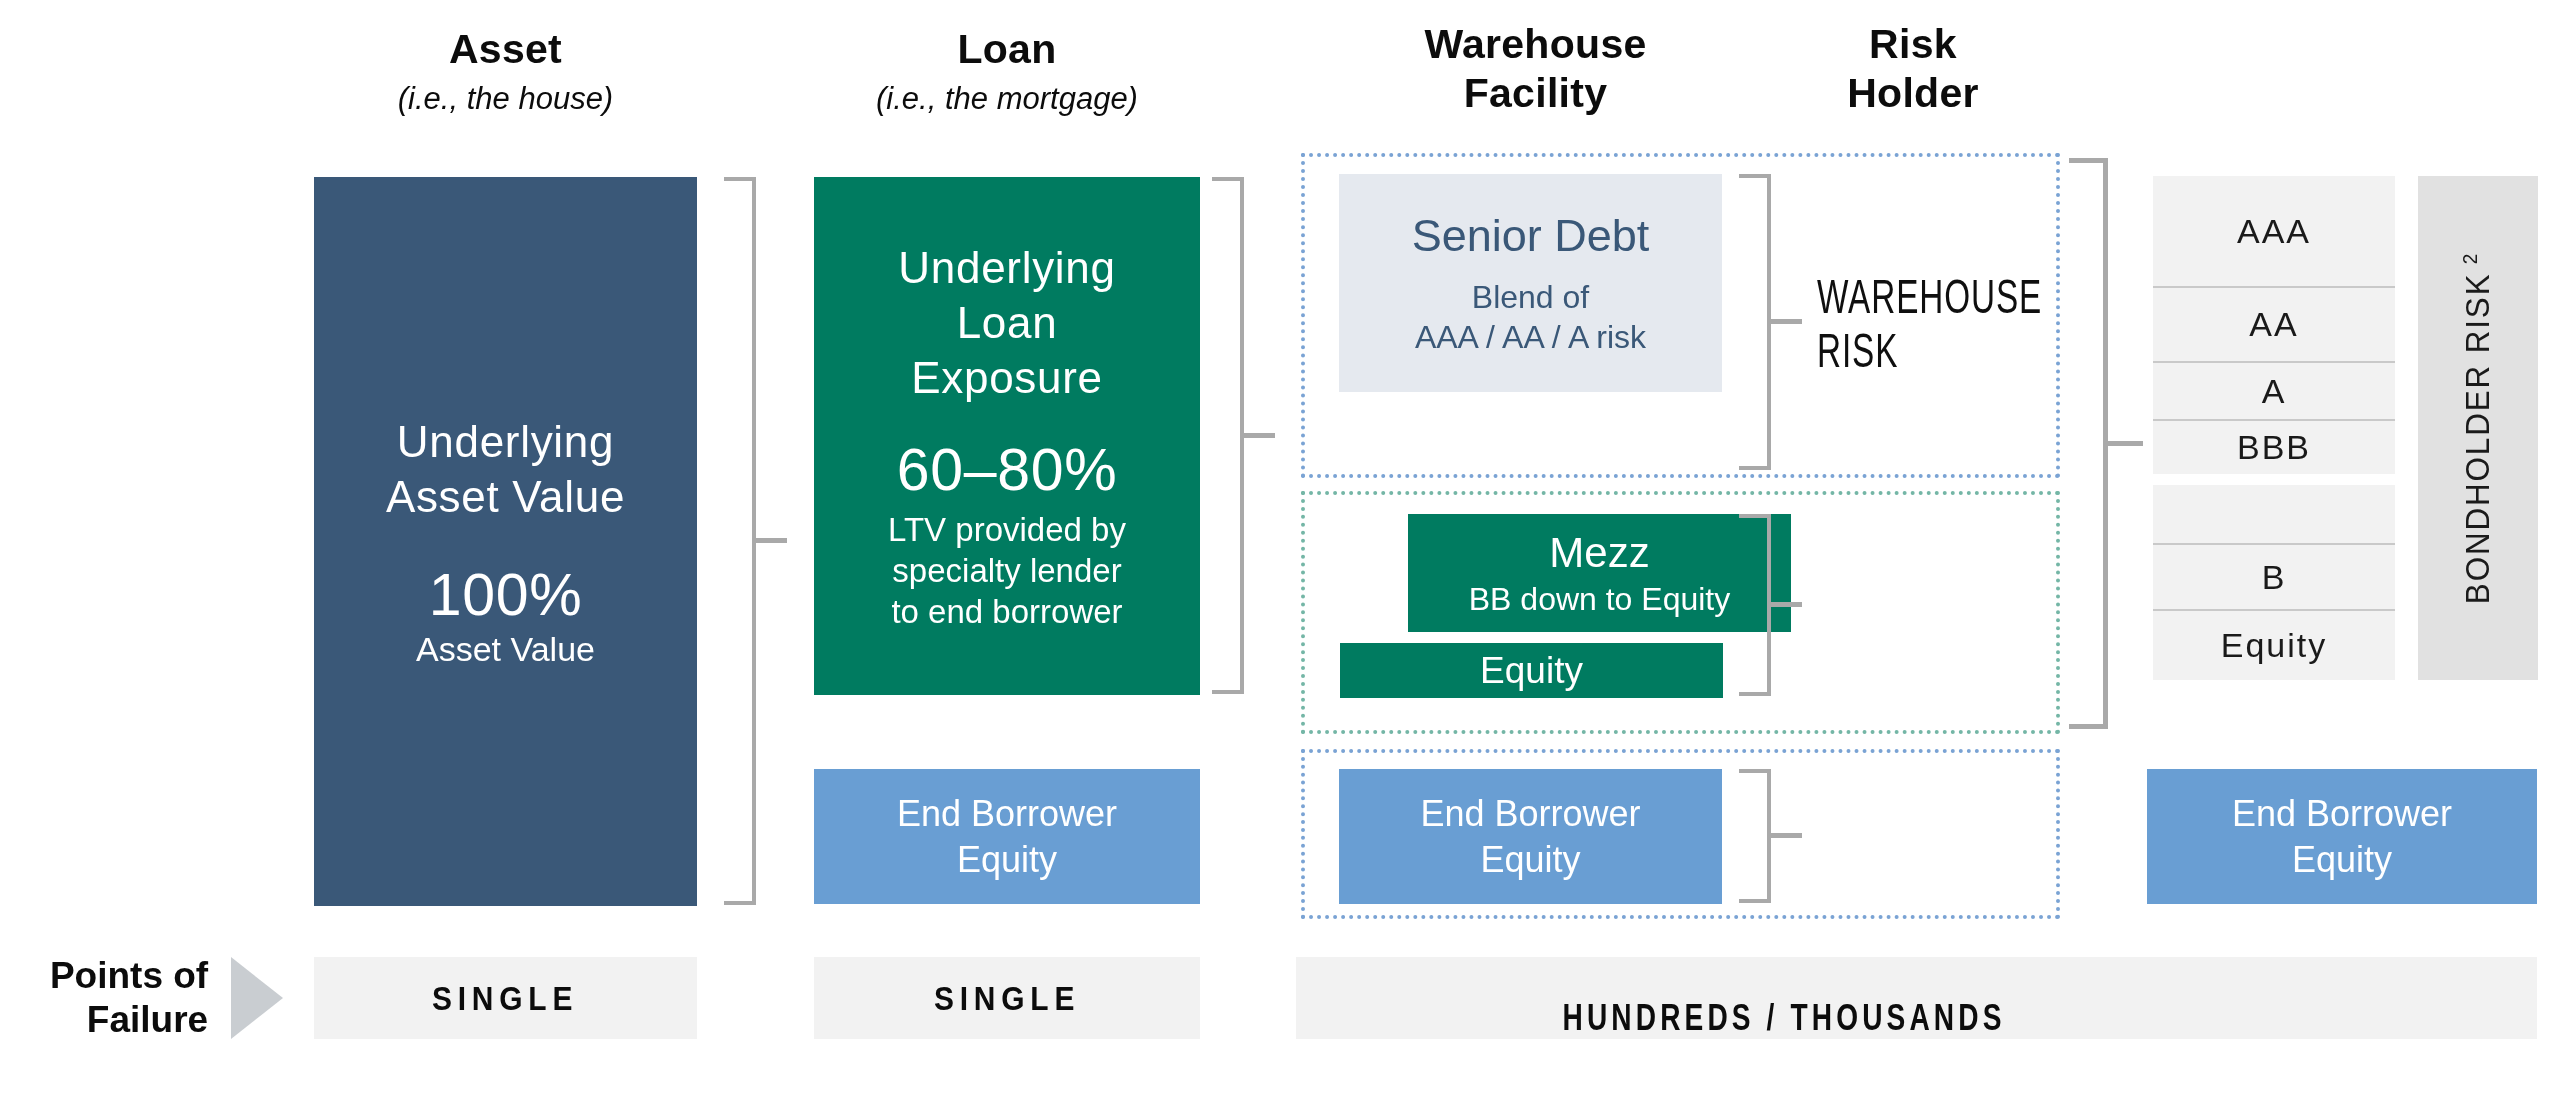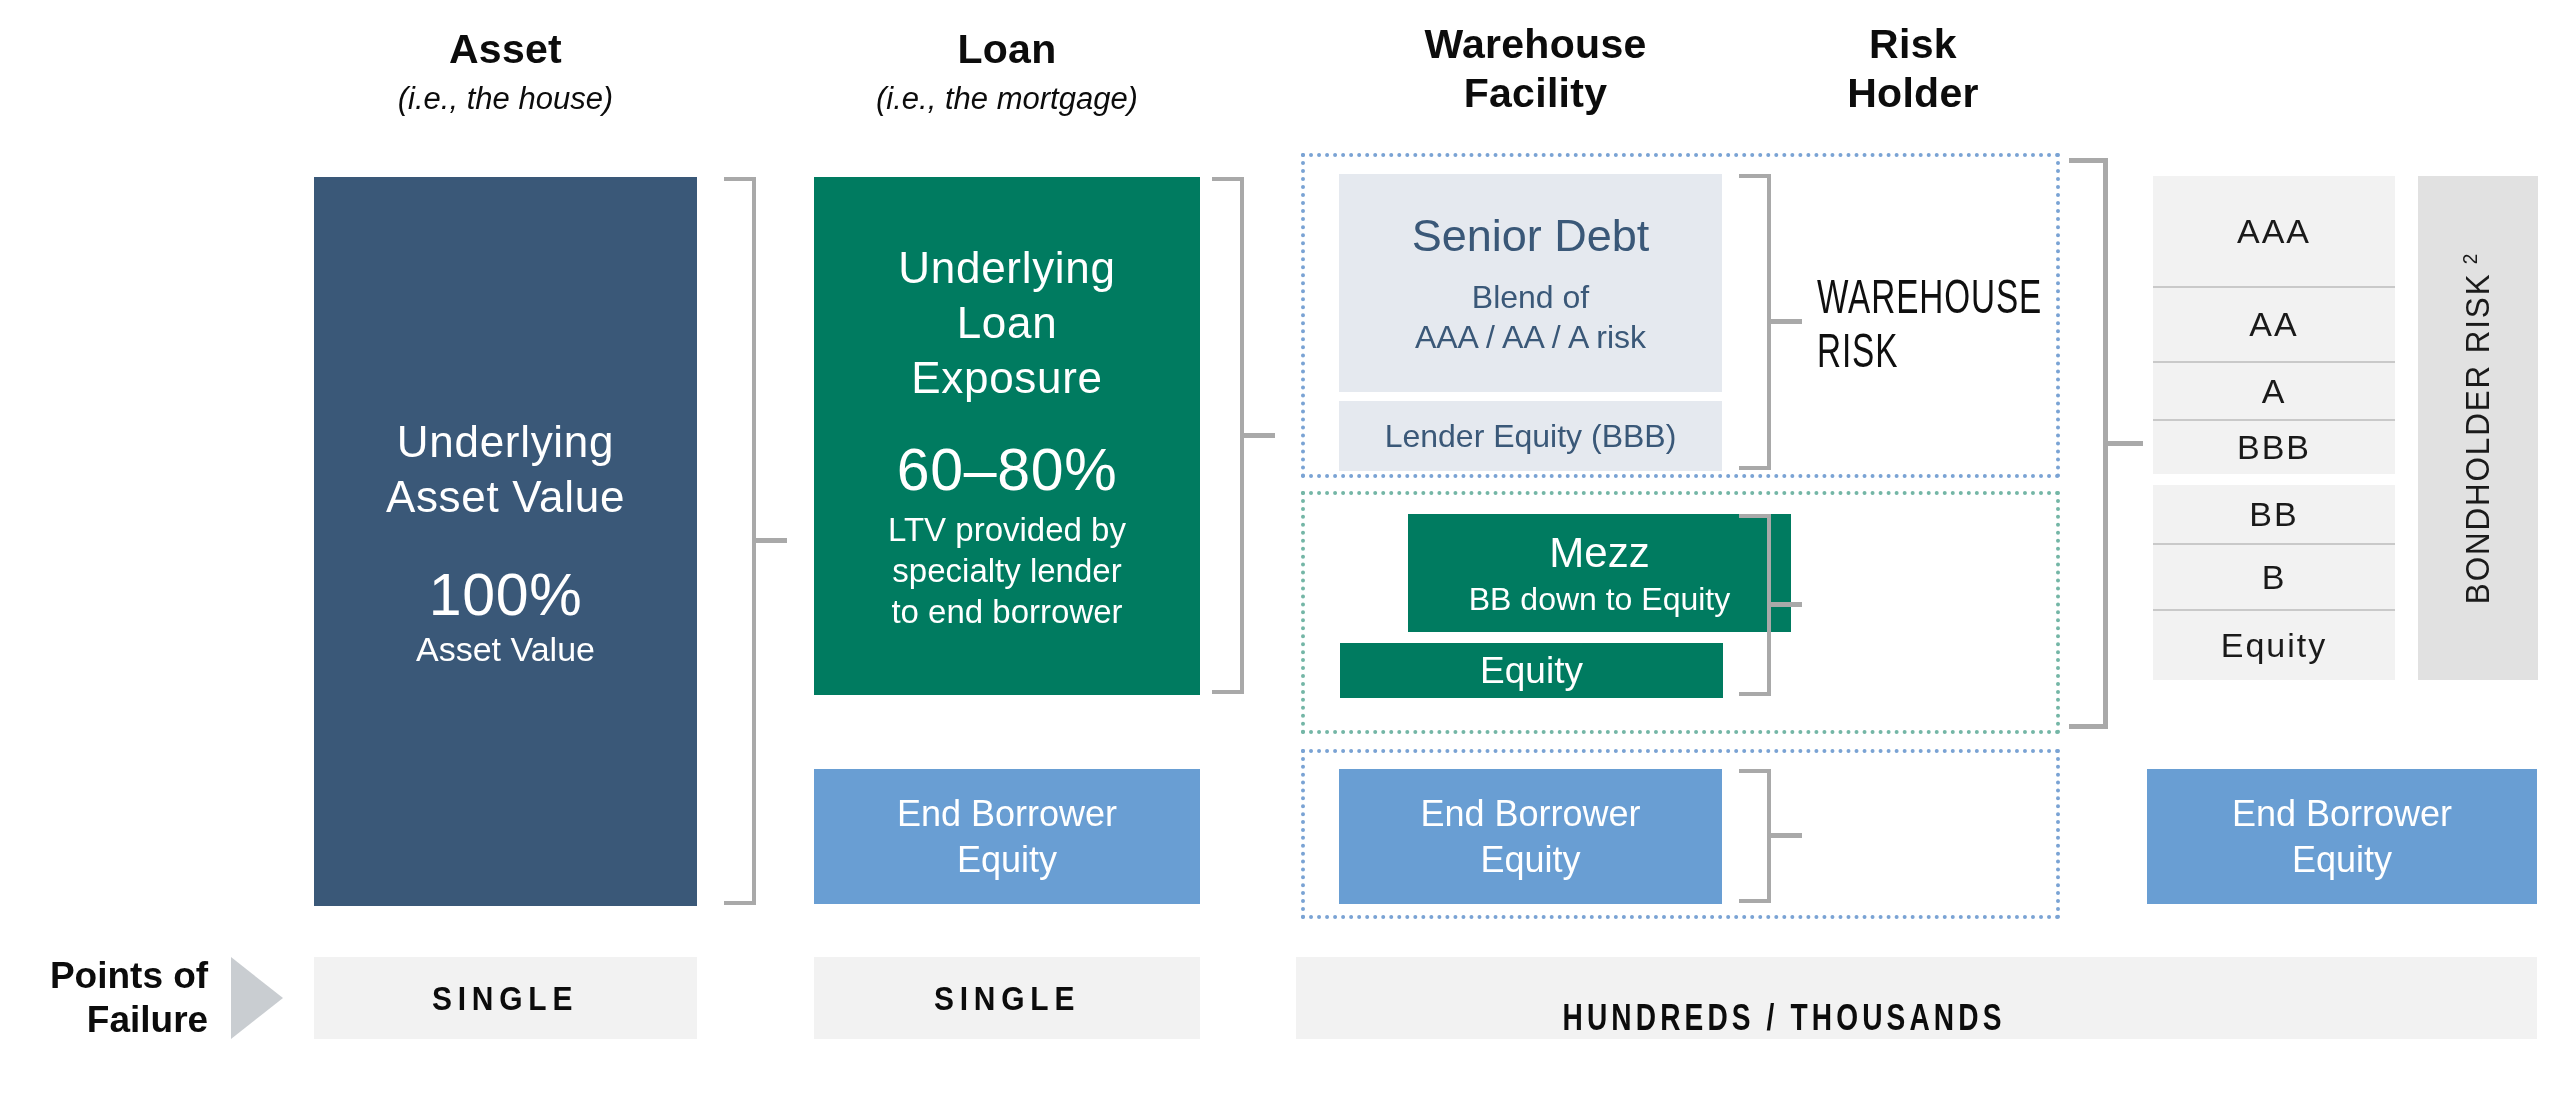--- a/index.html
+++ b/index.html
@@ -114,23 +114,20 @@
     <div class="ebe-text">End Borrower</div>
     <div class="ebe-text">Equity</div>
   </div>
 
   <div class="abs dot-blue" style="left:1301px;top:153px;width:751px;height:317px;"></div>
   <div class="abs panel flexc" style="left:1339px;top:174px;width:383px;height:218px;">
     <div class="senior-title">Senior Debt</div>
     <div class="senior-sub" style="margin-top:13.2px;">Blend of</div>
     <div class="senior-sub">AAA / AA / A risk</div>
   </div>
-  <div class="abs panel flexc" style="left:1339px;top:401px;width:383px;height:70px;">
-    <div class="lender-text">Lender Equity (BBB)</div>
-  </div>
   <div class="abs bracket" style="left:1739px;top:174px;width:28px;height:288px;">
     <span class="tick"></span>
   </div>
   <div class="abs flexl" style="left:1817px;top:174px;width:238px;height:297px;">
     <div class="risklabel">WAREHOUSE</div>
     <div class="risklabel">RISK</div>
   </div>
 
   <div class="abs dot-teal" style="left:1301px;top:491px;width:751px;height:235px;"></div>
   <div class="abs green flexc" style="left:1408px;top:514px;width:383px;height:118px;">
@@ -167,23 +164,20 @@
   </div>
   <div class="abs divider" style="left:2153px;top:361px;width:242px;height:2px;"></div>
   <div class="abs flexc" style="left:2153px;top:363px;width:242px;height:56px;">
     <div class="tranche">A</div>
   </div>
   <div class="abs divider" style="left:2153px;top:419px;width:242px;height:2px;"></div>
   <div class="abs flexc" style="left:2153px;top:421px;width:242px;height:53px;">
     <div class="tranche">BBB</div>
   </div>
   <div class="abs divider-white" style="left:2153px;top:474px;width:242px;height:10.6px;"></div>
-  <div class="abs flexc" style="left:2153px;top:485px;width:242px;height:58px;">
-    <div class="tranche">BB</div>
-  </div>
   <div class="abs divider" style="left:2153px;top:543px;width:242px;height:2px;"></div>
   <div class="abs flexc" style="left:2153px;top:545px;width:242px;height:64px;">
     <div class="tranche">B</div>
   </div>
   <div class="abs divider" style="left:2153px;top:609px;width:242px;height:2px;"></div>
   <div class="abs flexc" style="left:2153px;top:611px;width:242px;height:69px;">
     <div class="tranche">Equity</div>
   </div>
 
   <div class="abs bondbar" style="left:2418px;top:176px;width:120px;height:504px;">

